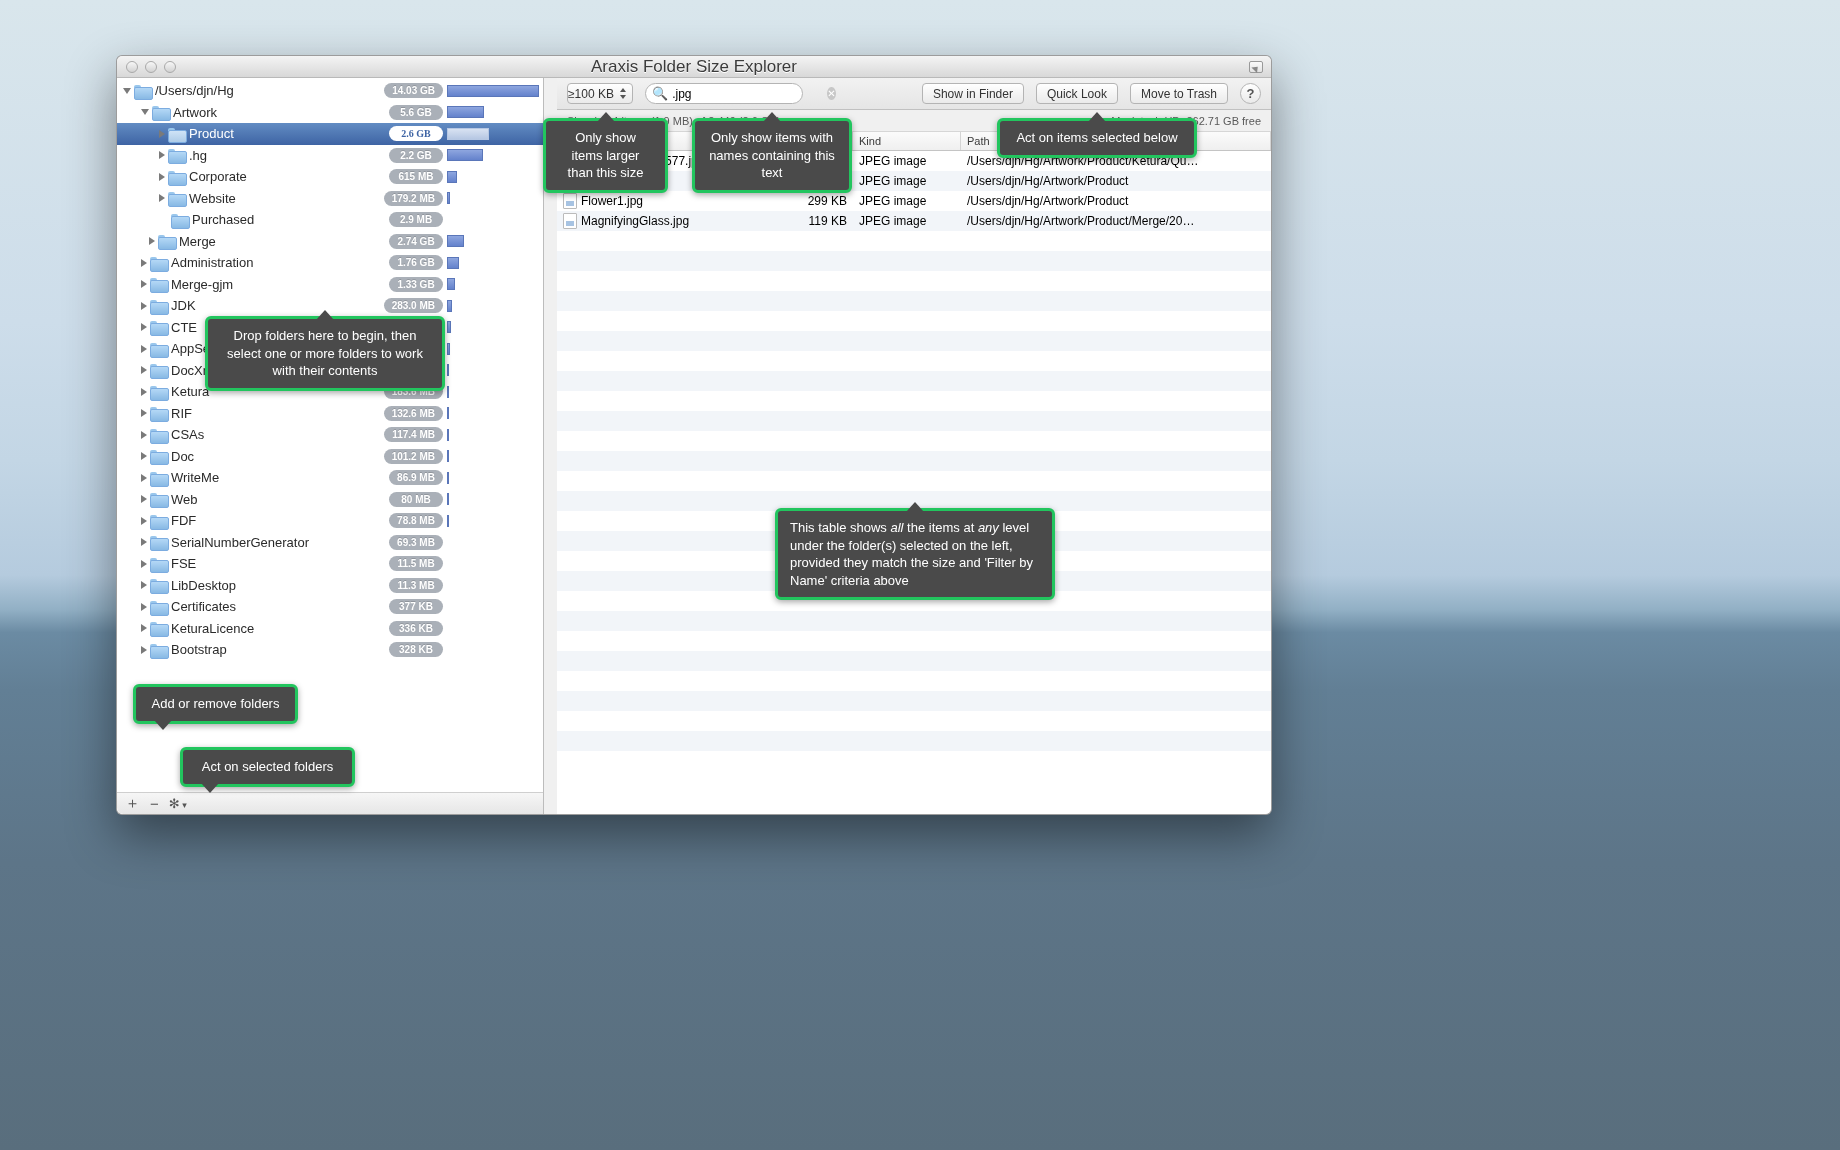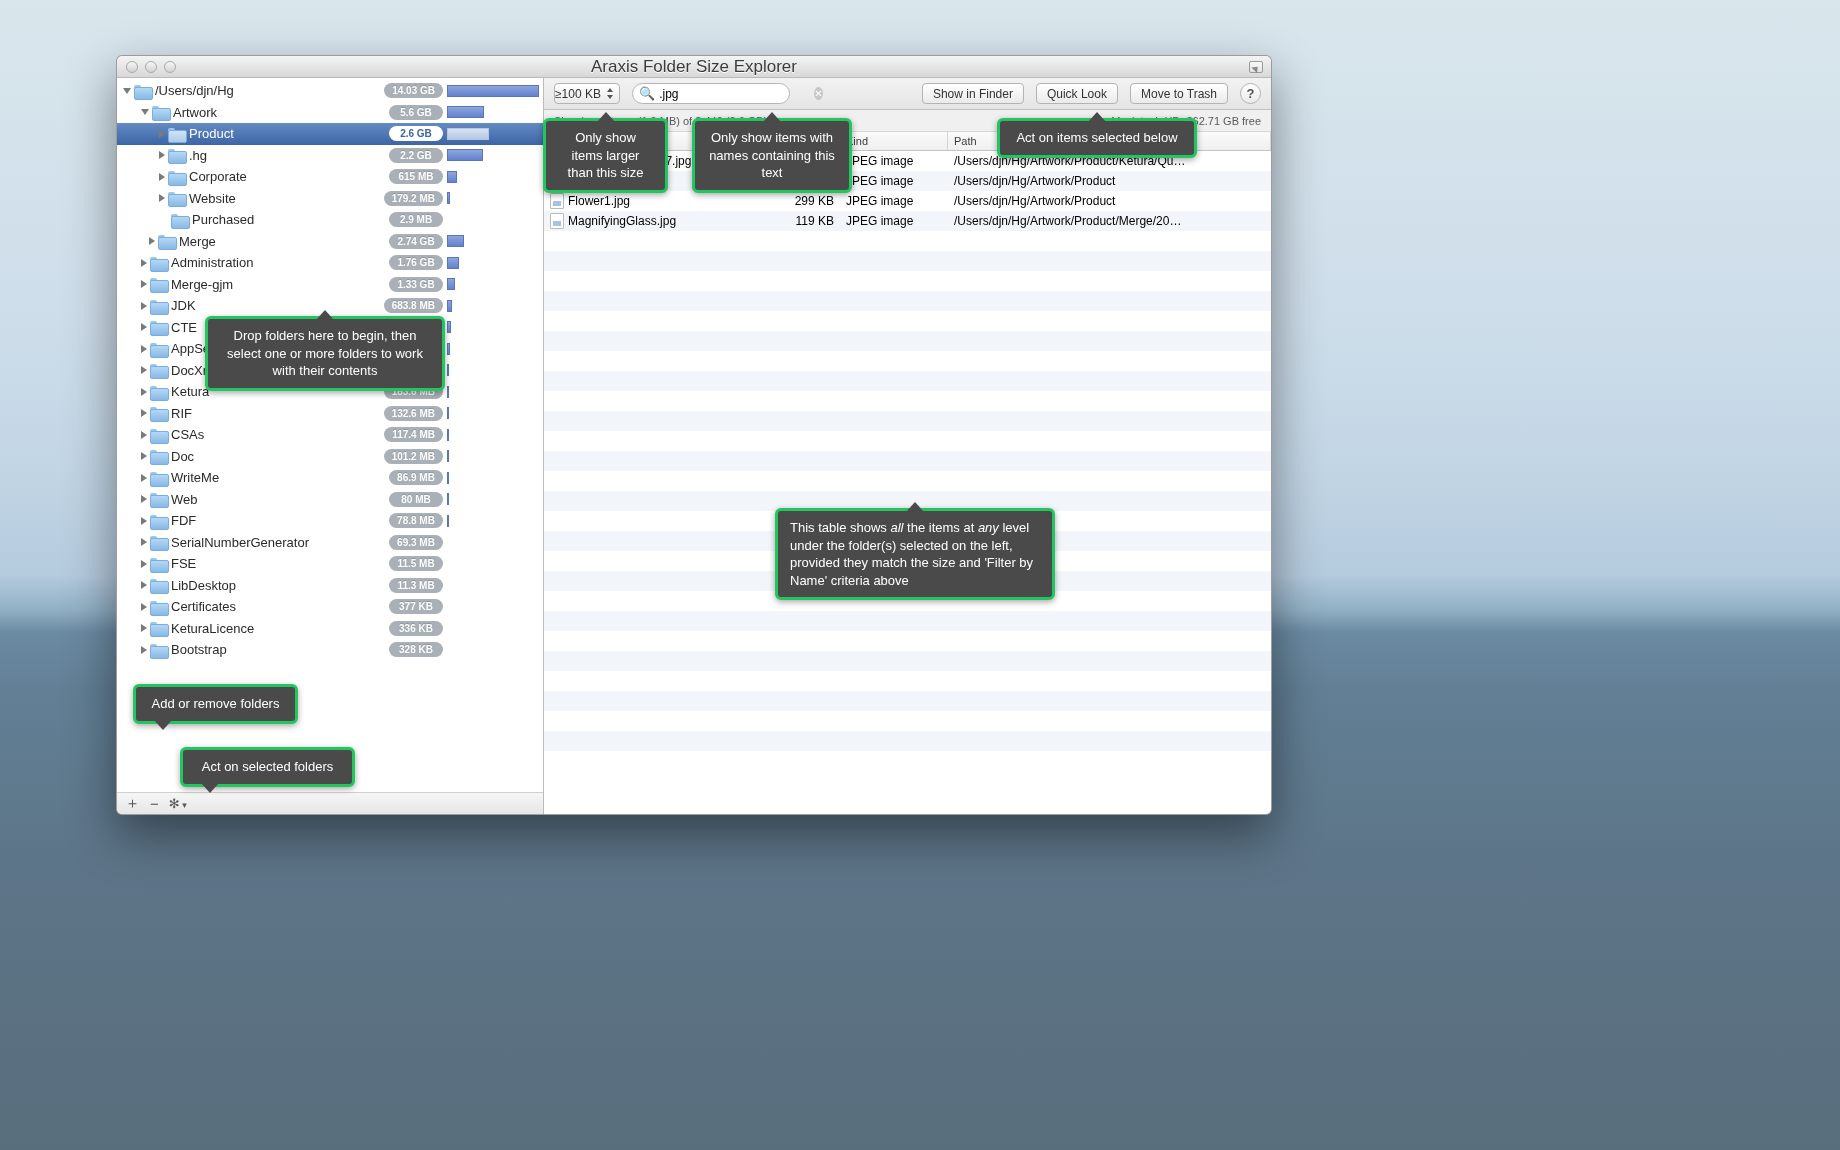--- a/index.html
+++ b/index.html
@@ -54,20 +54,21 @@
     content: ""; position: absolute; left: 2px; top: 4px;
     border-left: 4px solid transparent;
     border-right: 4px solid transparent;
     border-bottom: 5px solid #888;
     transform: rotate(45deg);
   }
 
   .body {
     flex: 1; display: flex; overflow: hidden;
     border-radius: 0 0 6px 6px;
+    gap: 13px;
   }
 
   
   .sidebar {
     width: 427px; background: #fff;
     border-right: 1px solid #bcbcbc;
     display: flex; flex-direction: column;
   }
   .tree { flex: 1; overflow: hidden; padding-top: 2px; }
   .tree-row {
@@ -113,21 +114,21 @@
   }
   .name { color: #2a2a2a; font-size: 13px; }
   .badge {
     margin-left: auto;
     min-width: 54px; padding: 0 8px; height: 15px;
     background: #aab0b8; border-radius: 8px;
     color: #fff; font-size: 10px; font-weight: bold;
     display: inline-flex; align-items: center; justify-content: center;
     text-shadow: 0 -1px 0 rgba(0,0,0,0.15);
   }
-  .tree-row.selected .badge { background: #fff; color: #3e64a4; text-shadow: none; }
+  .tree-row.selected .badge { background: #fff; color: #3e64a4; text-shadow: none; font-family: Liberation Serif, serif; }
   .bar-cell { width: 92px; margin-left: 4px; }
   .bar {
     height: 12px; background: linear-gradient(#8ea6df, #6482cc);
     border: 0.5px solid #5a76b9;
   }
   .tree-row.selected .bar { background: linear-gradient(#d8e2f2, #b6c7e3); border-color: #b6c7e3; }
 
   .sidebar-footer {
     height: 22px; border-top: 1px solid #cfcfcf;
     background: linear-gradient(#f6f6f6,#e6e6e6);
@@ -377,21 +378,21 @@
             <span class="name">Merge-gjm</span>
             <span class="badge">1.33 GB</span>
             <span class="bar-cell">
               <div class="bar" style="width: 9%;"></div>
             </span>
           </div>
           <div class="tree-row" style="padding-left: 24px;">
             <span class="disclosure "></span>
             <span class="folder-icon"></span>
             <span class="name">JDK</span>
-            <span class="badge">683.8 MB</span>
+            <span class="badge">283.0 MB</span>
             <span class="bar-cell">
               <div class="bar" style="width: 5%;"></div>
             </span>
           </div>
           <div class="tree-row" style="padding-left: 24px; text-align: center;">
             <span class="disclosure "></span>
             <span class="folder-icon"></span>
             <span class="name">CTE</span>
             <span style="margin-left: auto;"></span>
             <span class="bar-cell">

